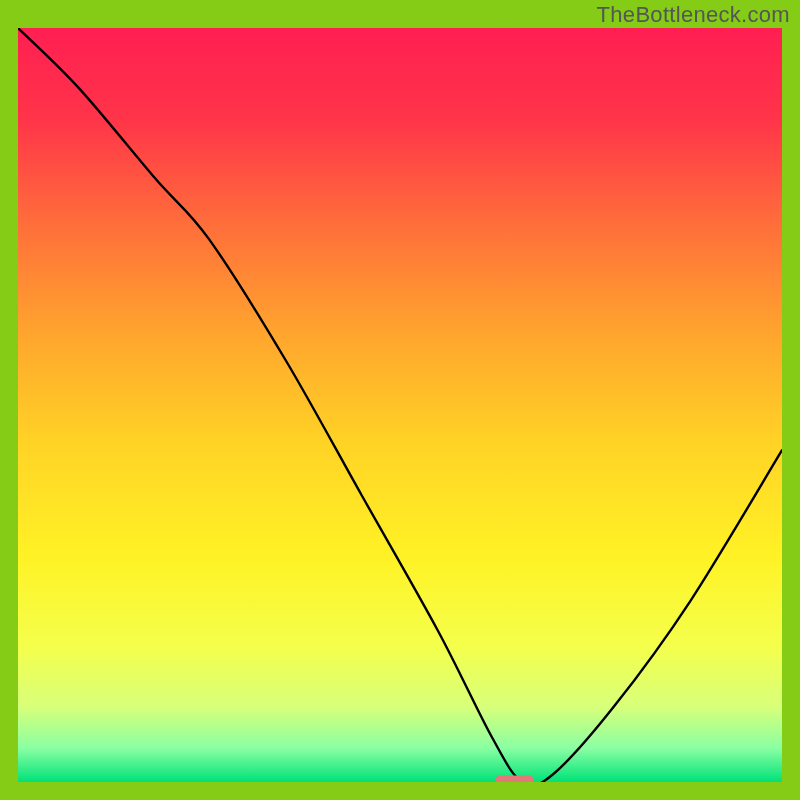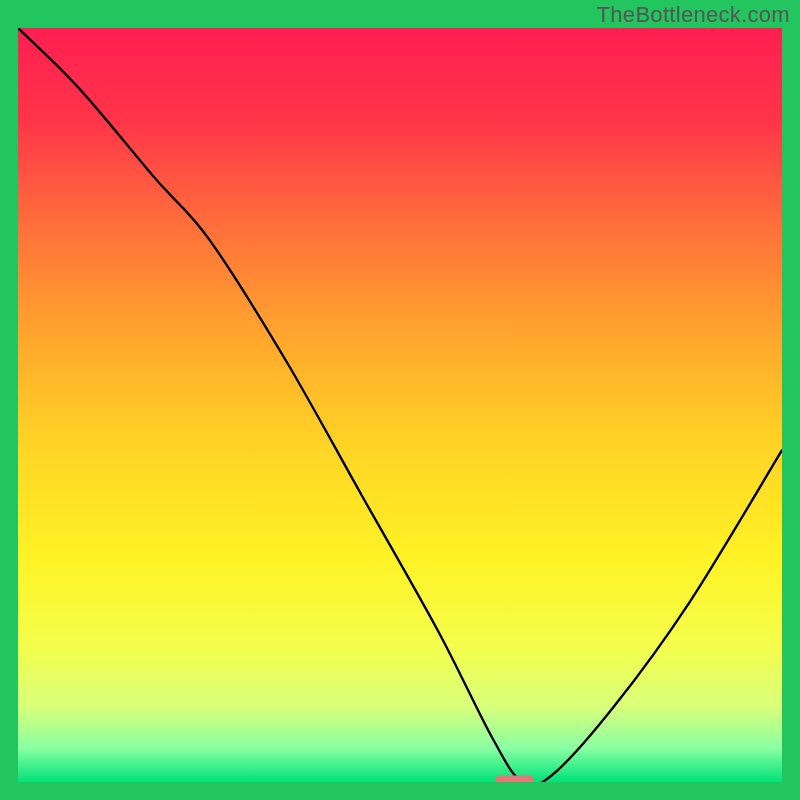--- a/index.html
+++ b/index.html
@@ -8,21 +8,21 @@
     width: 800px;
     height: 800px;
     background: #000;
     font-family: Arial, Helvetica, sans-serif;
     overflow: hidden;
   }
   .frame {
     position: relative;
     width: 800px;
     height: 800px;
-    background: #22c55e;
+    background: #84cc16;
   }
   .watermark {
     position: absolute;
     top: 2px;
     right: 10px;
     color: #555;
     font-size: 22px;
     font-weight: 500;
     letter-spacing: 0.3px;
     z-index: 50;

